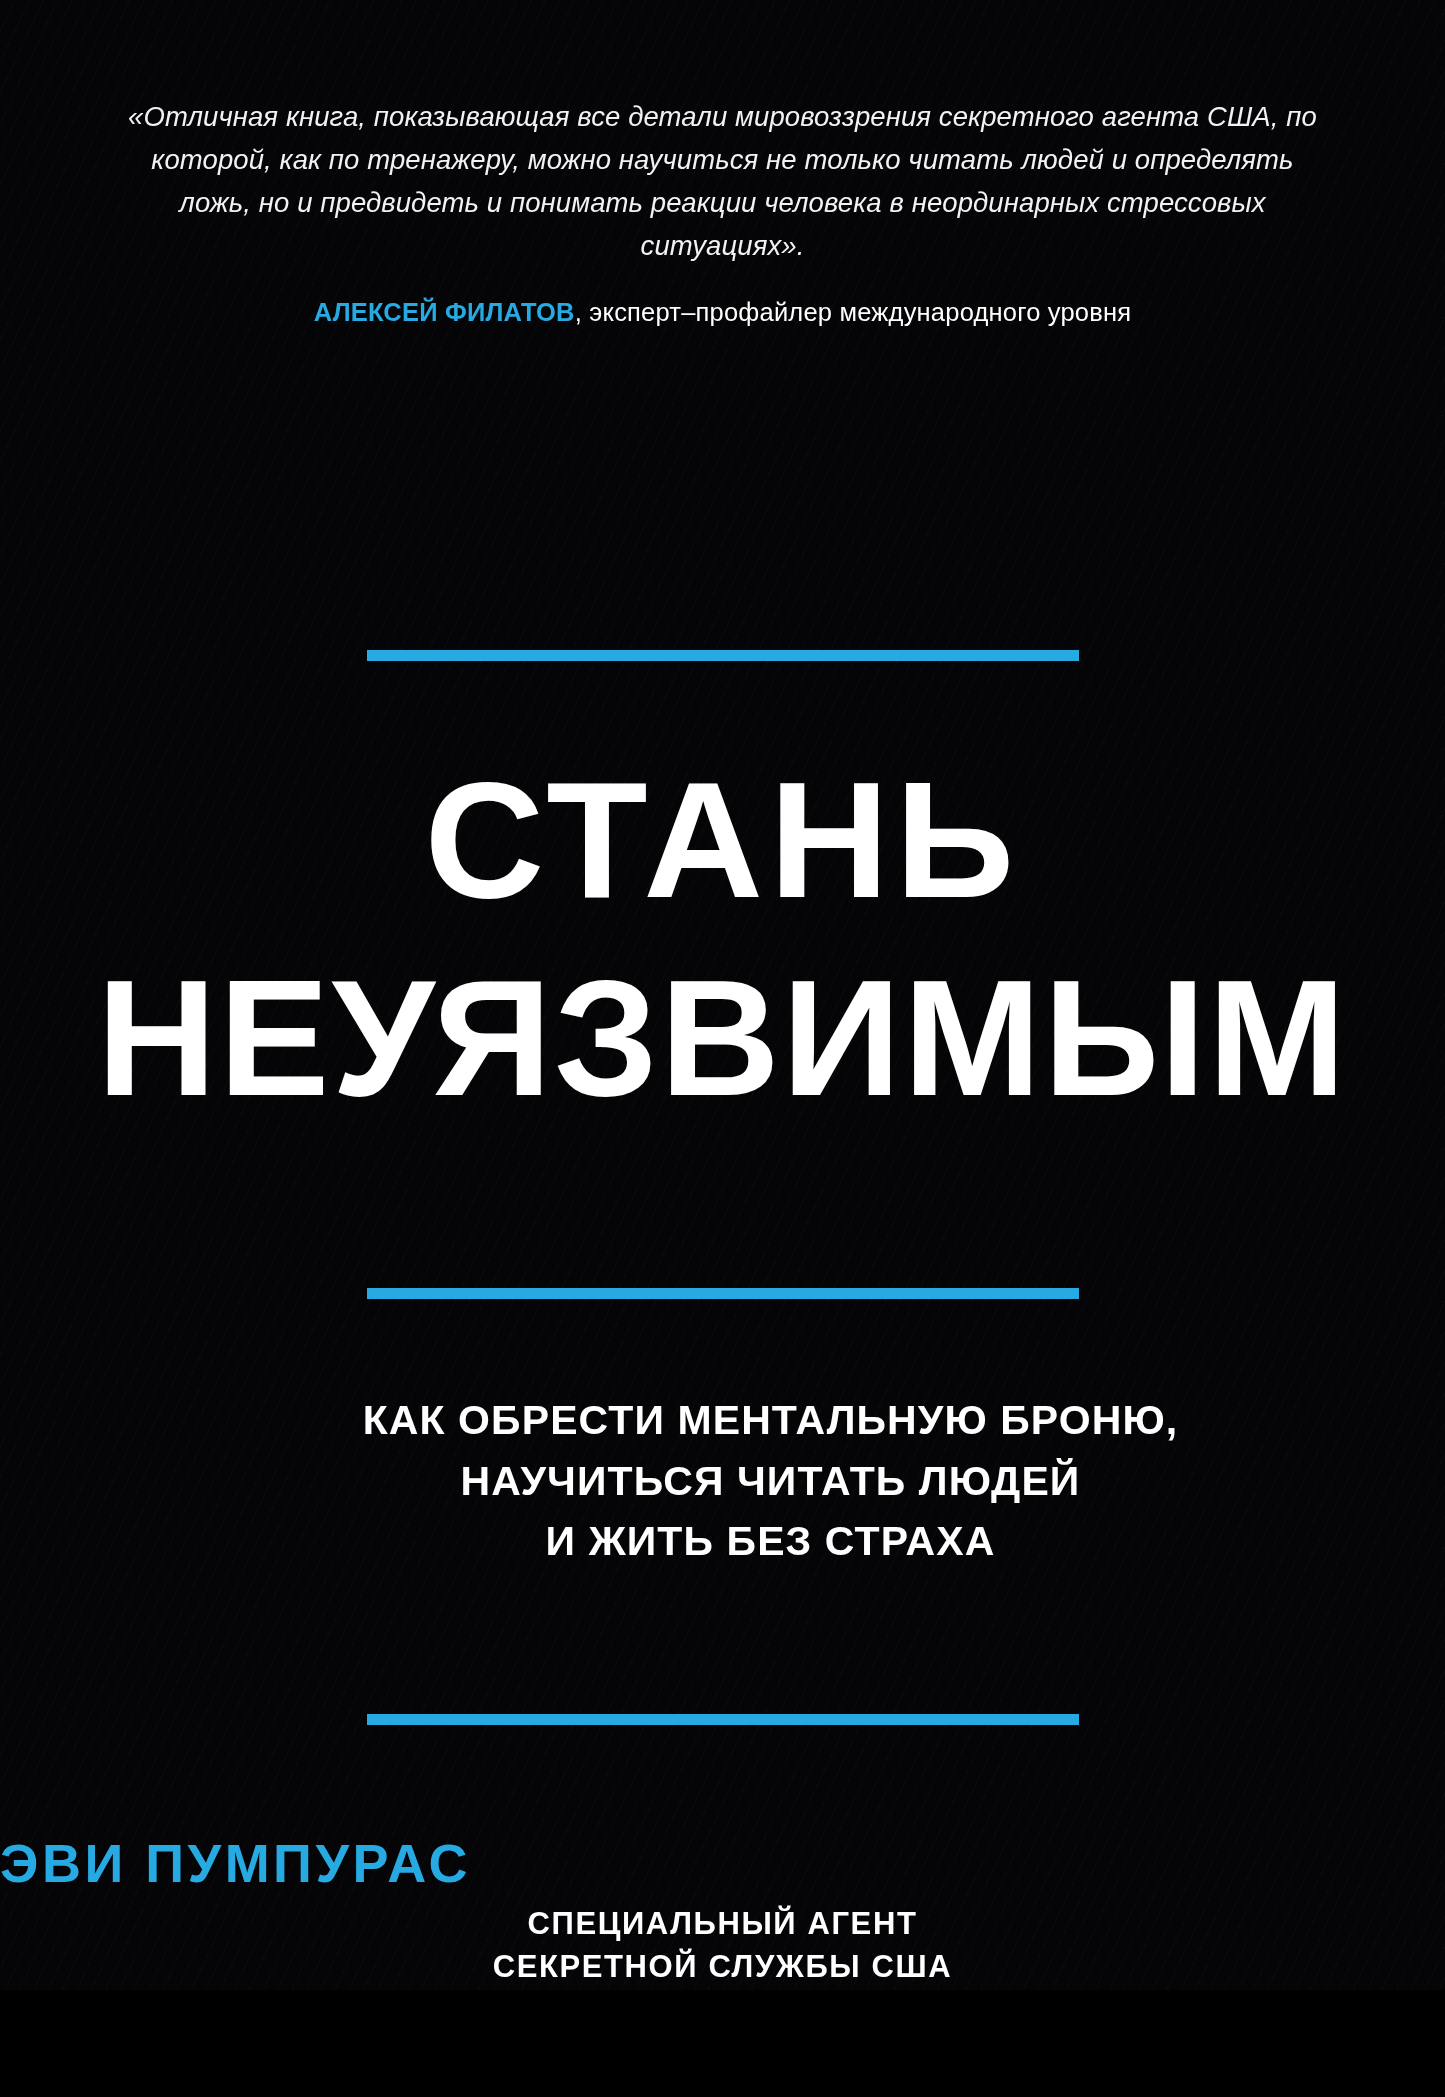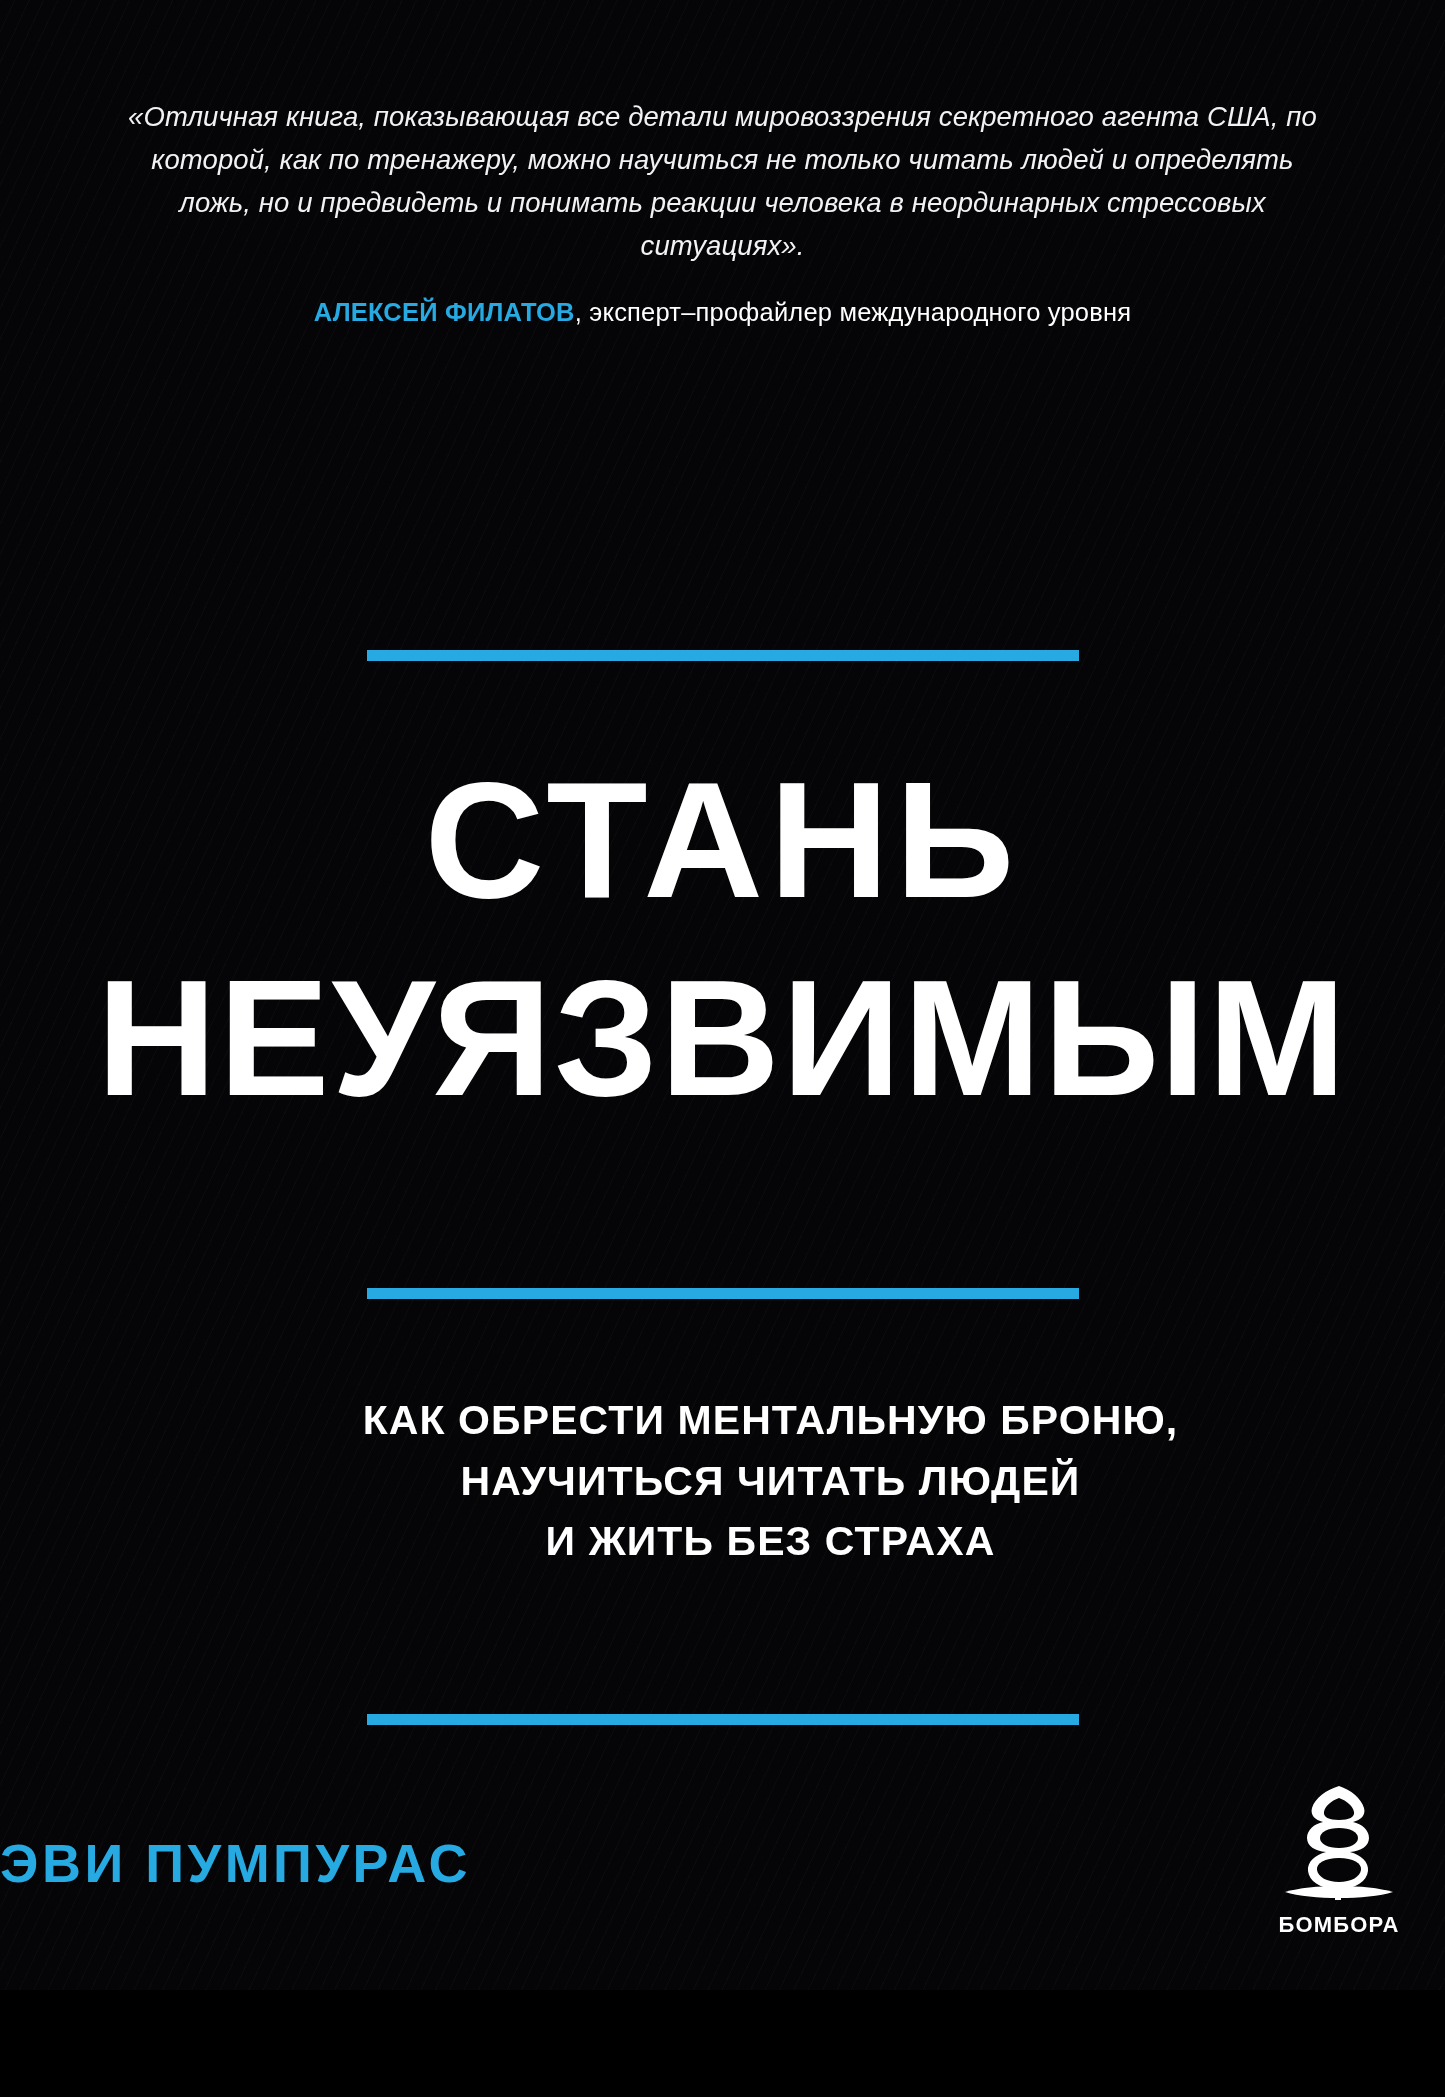--- a/index.html
+++ b/index.html
@@ -204,29 +204,19 @@
 
   <div class="subtitle">
     <div>КАК ОБРЕСТИ МЕНТАЛЬНУЮ БРОНЮ,</div>
     <div>НАУЧИТЬСЯ ЧИТАТЬ ЛЮДЕЙ</div>
     <div>И ЖИТЬ БЕЗ СТРАХА</div>
   </div>
 
   <div class="rule rule-3"></div>
 
   <div class="author">ЭВИ ПУМПУРАС</div>
-
-  <div class="publisher">
-    <svg class="publisher-mark" viewBox="0 0 148 128" aria-hidden="true">
-      <g fill="#ffffff">
-        <path d="M74 6 C86 10, 96 18, 99 28 C101 35, 96 40, 88 42 C97 44, 104 50, 104 58 C104 66, 96 71, 85 72 C96 75, 104 82, 103 91 C102 101, 91 108, 76 110 L76 120 L70 120 L70 110 C55 108, 44 101, 43 91 C42 82, 50 75, 61 72 C50 71, 42 66, 42 58 C42 50, 49 44, 58 42 C50 40, 45 35, 47 28 C50 18, 61 10, 74 6 Z"></path>
-        <path d="M20 112 C46 104, 102 104, 128 112 C102 120, 46 120, 20 112 Z"></path>
-      </g>
-      <g fill="#050507">
-        <path d="M74 18 C82 21, 88 26, 89 32 C90 37, 84 40, 74 40 C64 40, 58 37, 59 32 C60 26, 66 21, 74 18 Z"></path>
-        <path d="M74 48 C85 48, 93 52, 93 58 C93 64, 85 68, 74 68 C63 68, 55 64, 55 58 C55 52, 63 48, 74 48 Z"></path>
-        <path d="M74 78 C88 78, 97 83, 96 90 C95 97, 86 102, 74 102 C62 102, 53 97, 52 90 C51 83, 60 78, 74 78 Z"></path>
-      </g>
-    </svg>
-    <div class="publisher-name">БОМБОРА</div>
+  <div class="author-role">
+    <div>СПЕЦИАЛЬНЫЙ АГЕНТ</div>
+    <div>СЕКРЕТНОЙ СЛУЖБЫ США</div>
   </div>
 
+
 </div>
 
 </body></html>

